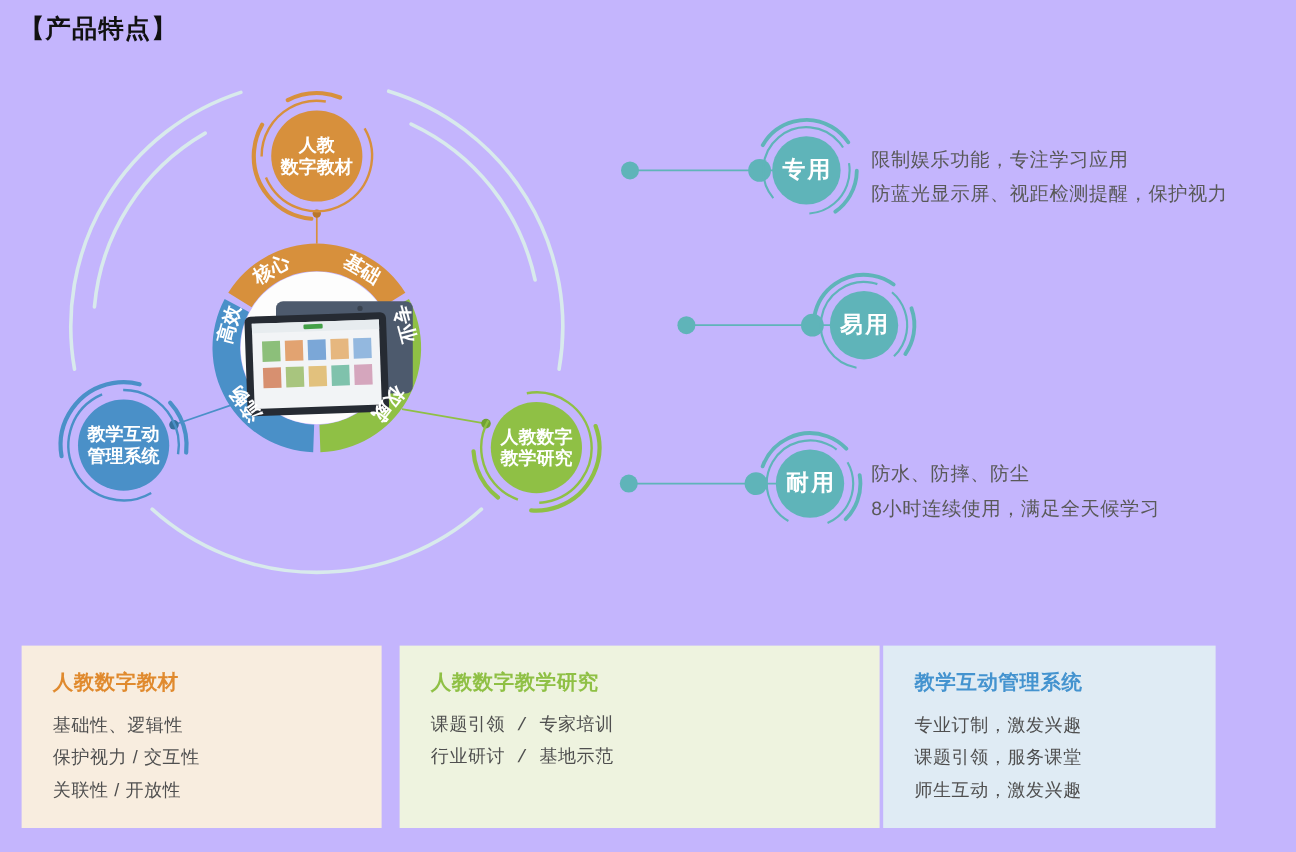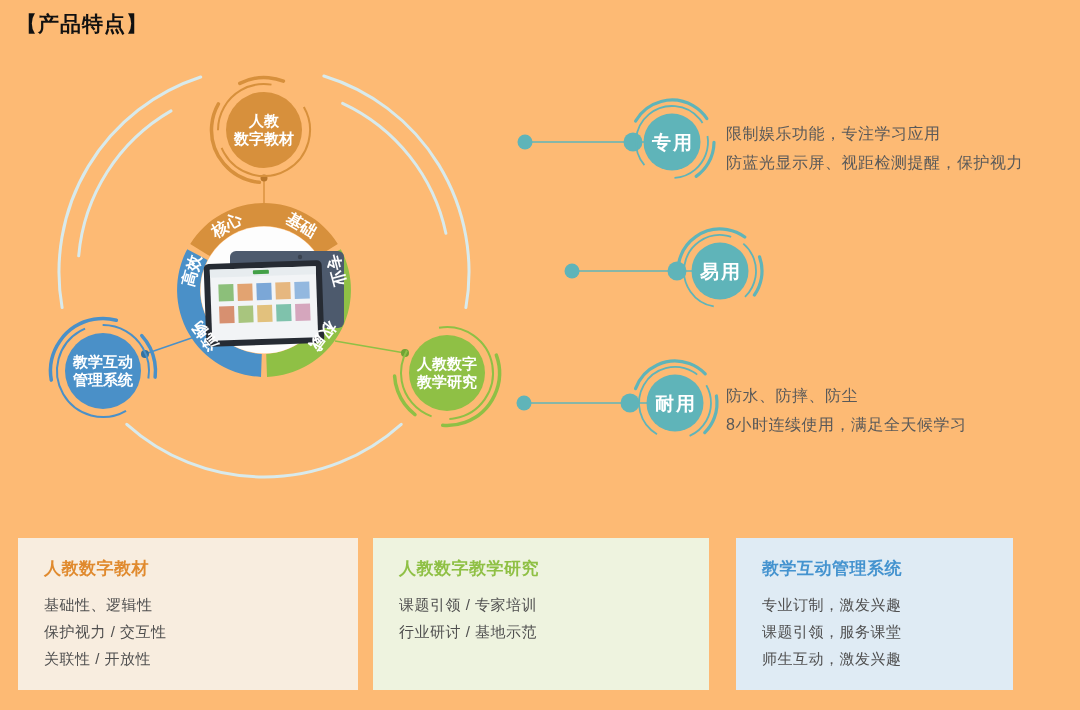--- a/index.html
+++ b/index.html
@@ -1,32 +1,32 @@
 <!DOCTYPE html>
 <html><head>
 <meta charset="utf-8">
 <style>
   html,body{margin:0;padding:0;background:#fff;}
   .stage{
-    position:relative;width:1080px;height:710px;background:#fdba74;overflow:hidden;
+    position:relative;width:1080px;height:710px;background:#c4b5fd;overflow:hidden;
     font-family:"Liberation Sans","DejaVu Sans",sans-serif;
   }
   .page-title{
     position:absolute;left:16px;top:10px;font-size:21px;font-weight:bold;
     color:#111;letter-spacing:1px;
   }
   svg{position:absolute;left:0;top:0;}
   .feature-text{
     position:absolute;font-size:16px;color:#595959;line-height:29px;white-space:nowrap;
     letter-spacing:0.5px;
   }
   .cards{position:absolute;left:18px;top:538px;display:flex;}
   .card{height:152px;box-sizing:border-box;padding:19px 26px;}
-  .card-0{width:340px;background:#F8EDDF;margin-right:15px;}
-  .card-1{width:336px;background:#EEF3DF;margin-right:27px;}
+  .card-0{width:300px;background:#F8EDDF;margin-right:15px;}
+  .card-1{width:400px;background:#EEF3DF;margin-right:3px;font-family:Liberation Mono, monospace;}
   .card-2{width:277px;background:#DFEBF4;}
   .card-title{font-size:17px;font-weight:bold;margin-bottom:11px;letter-spacing:0.5px;}
   .card-0 .card-title{color:#E08A2E;}
   .card-1 .card-title{color:#8FC045;}
   .card-2 .card-title{color:#4493CF;}
   .card-line{font-size:15px;color:#4F4F4F;line-height:27px;letter-spacing:0.5px;}
   text{font-family:"Liberation Sans","DejaVu Sans",sans-serif;}
   .node-label{font-size:15px;font-weight:bold;fill:#ffffff;}
   .ring-label{font-size:16px;font-weight:bold;fill:#ffffff;}
   .badge-label{font-size:19px;font-weight:bold;fill:#ffffff;letter-spacing:2px;}

